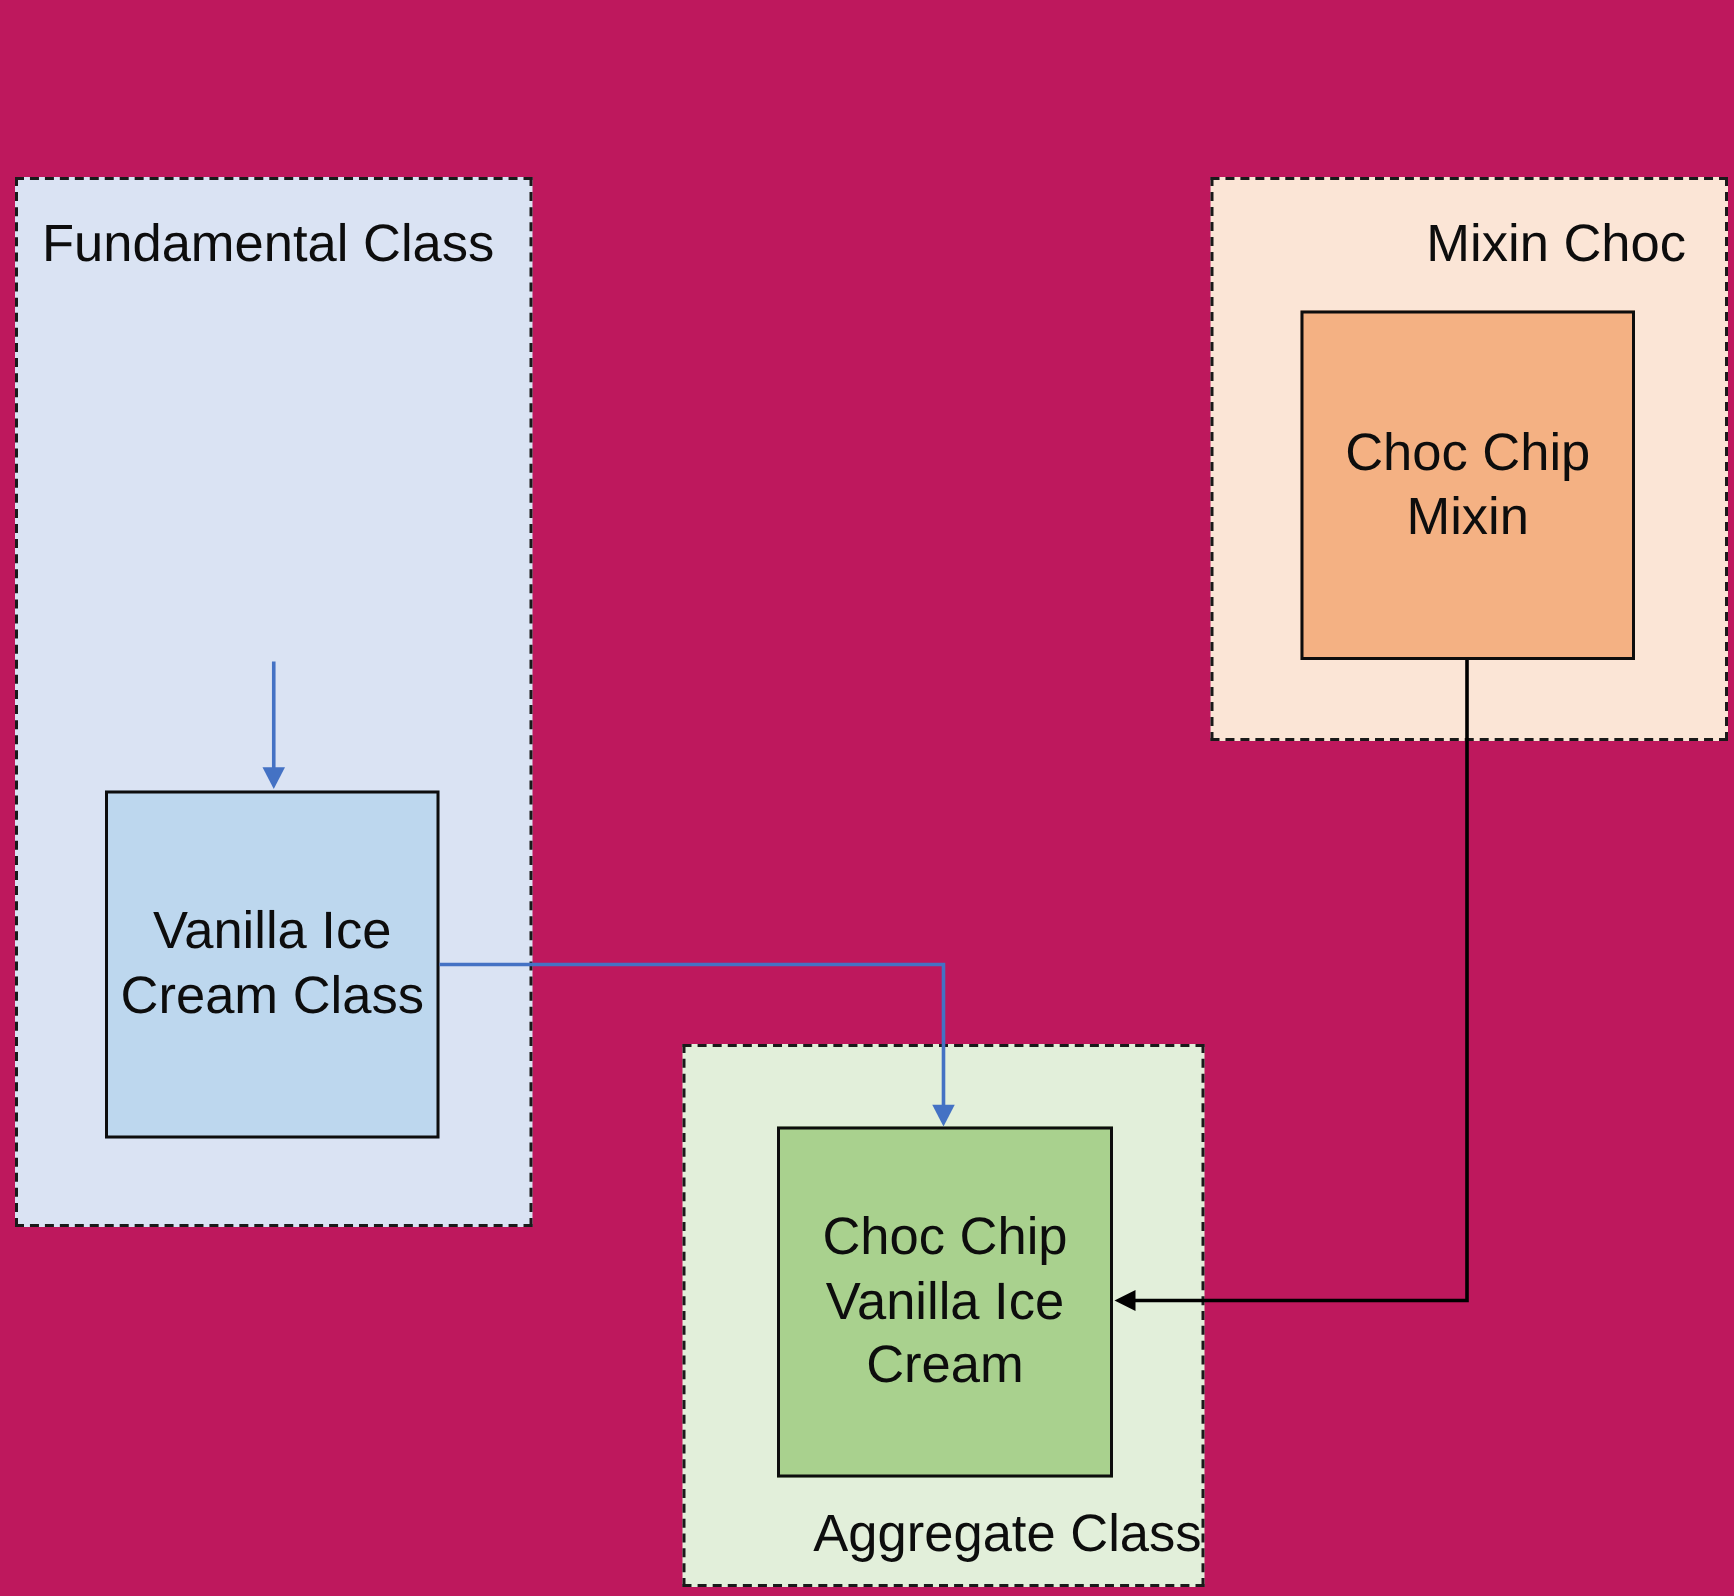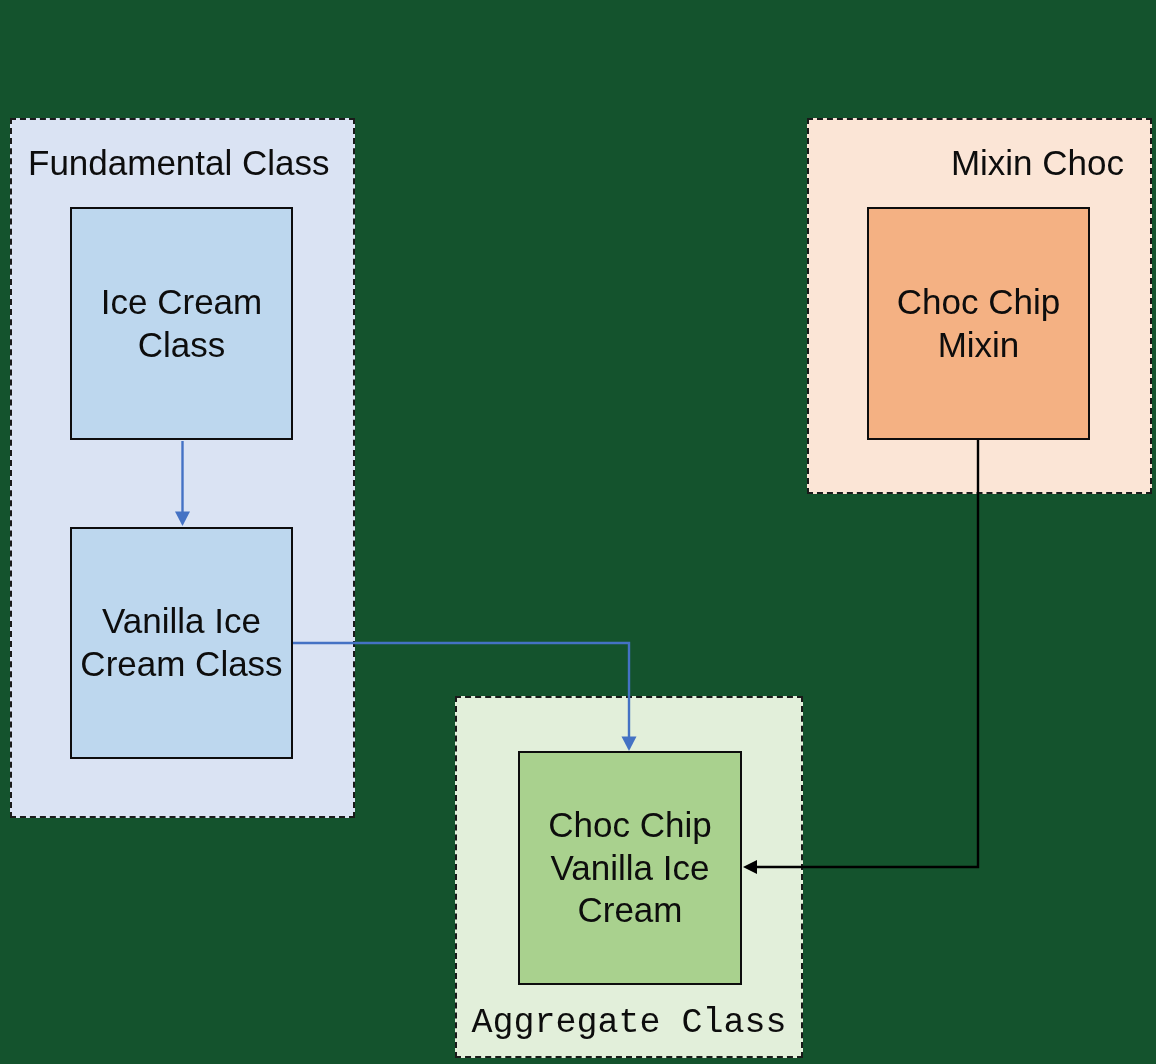--- a/index.html
+++ b/index.html
@@ -7,38 +7,38 @@
     padding: 0;
     width: 1156px;
     height: 1064px;
     background: #000000;
     font-family: "Liberation Sans", sans-serif;
   }
   #canvas {
     position: relative;
     width: 1156px;
     height: 1064px;
-    background: #14532d;
+    background: #be185d;
     overflow: hidden;
   }
   .group {
     position: absolute;
     box-sizing: border-box;
     border: 2px dashed #1a1a1a;
   }
   .group-label {
     position: absolute;
     font-size: 35px;
     line-height: 1.2;
     color: #0d0d0d;
     white-space: nowrap;
   }
   .group-label.top-left  { top: 22px; left: 16px; }
   .group-label.top-right { top: 22px; right: 26px; }
-  .group-label.bottom-center { bottom: 12px; left: 0; right: 0; text-align: center; font-family: Liberation Mono, monospace; }
+  .group-label.bottom-center { bottom: 12px; left: 0; right: 0; text-align: right; }
   .node {
     position: absolute;
     box-sizing: border-box;
     border: 2px solid #0d0d0d;
     display: flex;
     align-items: center;
     justify-content: center;
     text-align: center;
   }
   .node-label {
@@ -73,24 +73,20 @@
   </div>
 
   <div class="group" id="group-mixin" style="background: rgb(251, 229, 214);">
     <div class="group-label top-right">Mixin Choc</div>
   </div>
 
   <div class="group" id="group-aggregate" style="background: rgb(226, 239, 218);">
     <div class="group-label bottom-center">Aggregate Class</div>
   </div>
 
-  <div class="node" id="node-ice-cream" style="background: rgb(189, 215, 238);">
-    <span class="node-label">Ice Cream
-Class</span>
-  </div>
 
   <div class="node" id="node-vanilla-ice-cream" style="background: rgb(189, 215, 238);">
     <span class="node-label">Vanilla Ice
 Cream Class</span>
   </div>
 
   <div class="node" id="node-choc-chip-mixin" style="background: rgb(244, 177, 131);">
     <span class="node-label">Choc Chip
 Mixin</span>
   </div>

